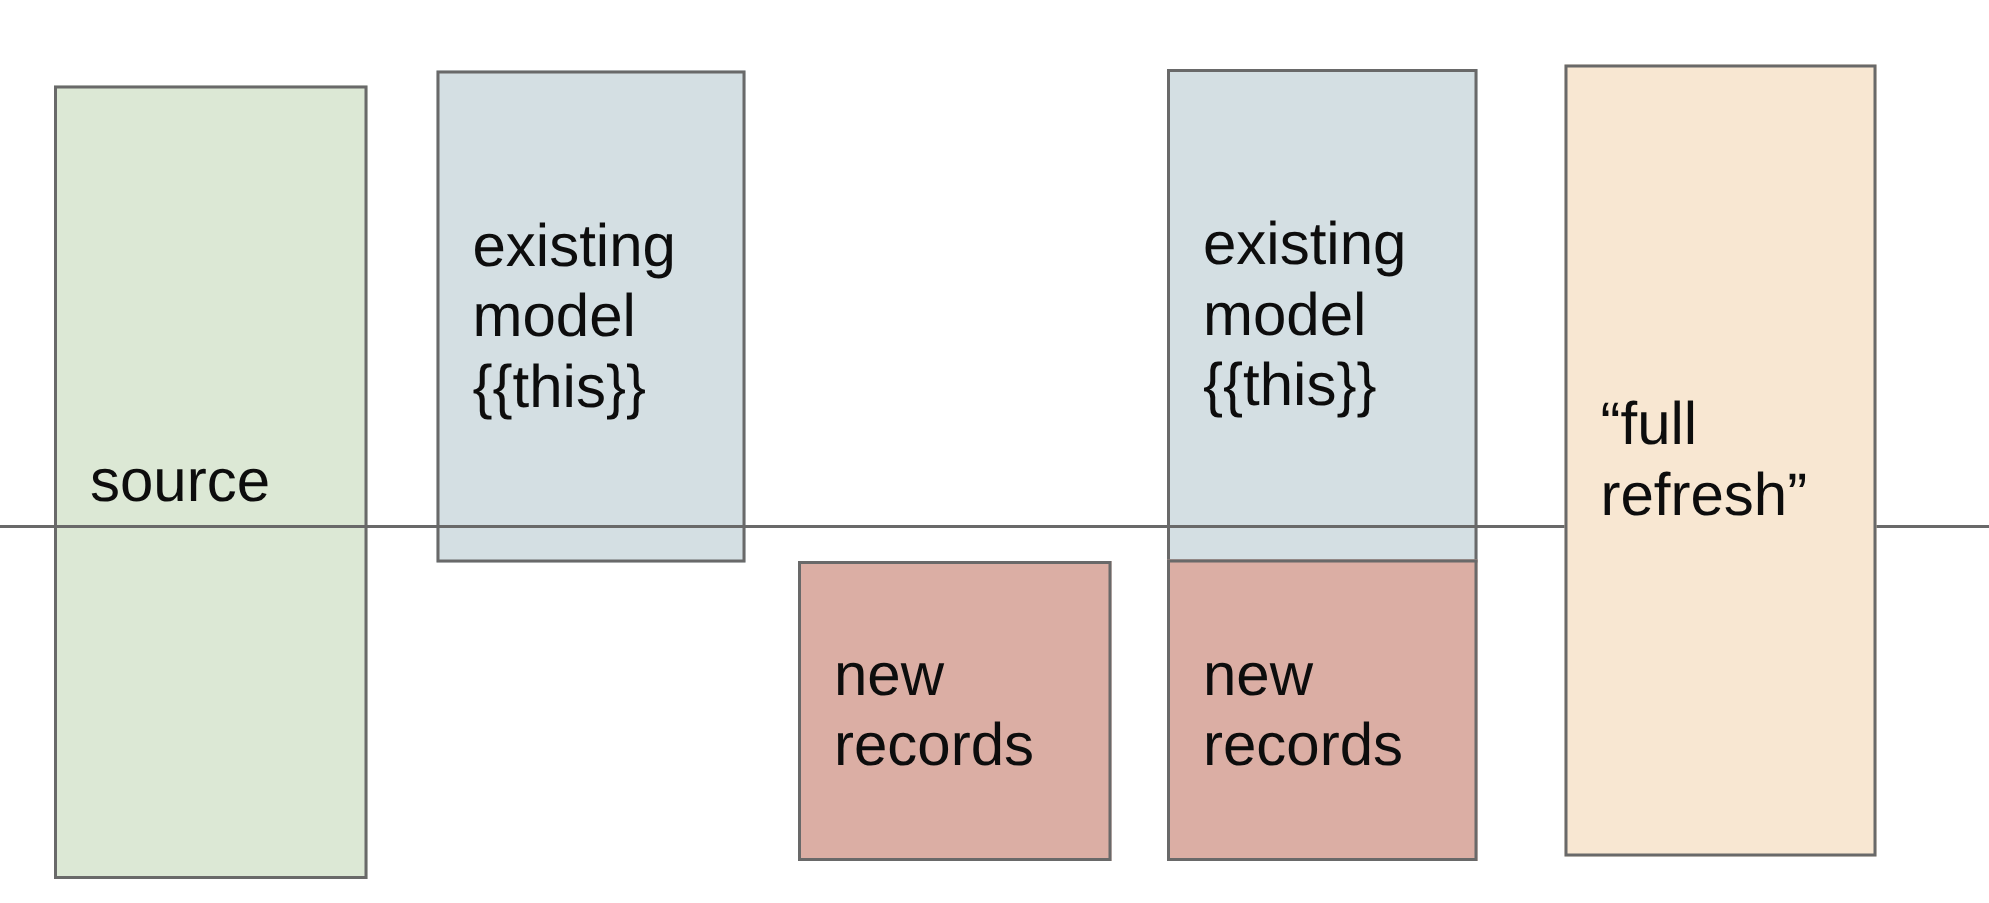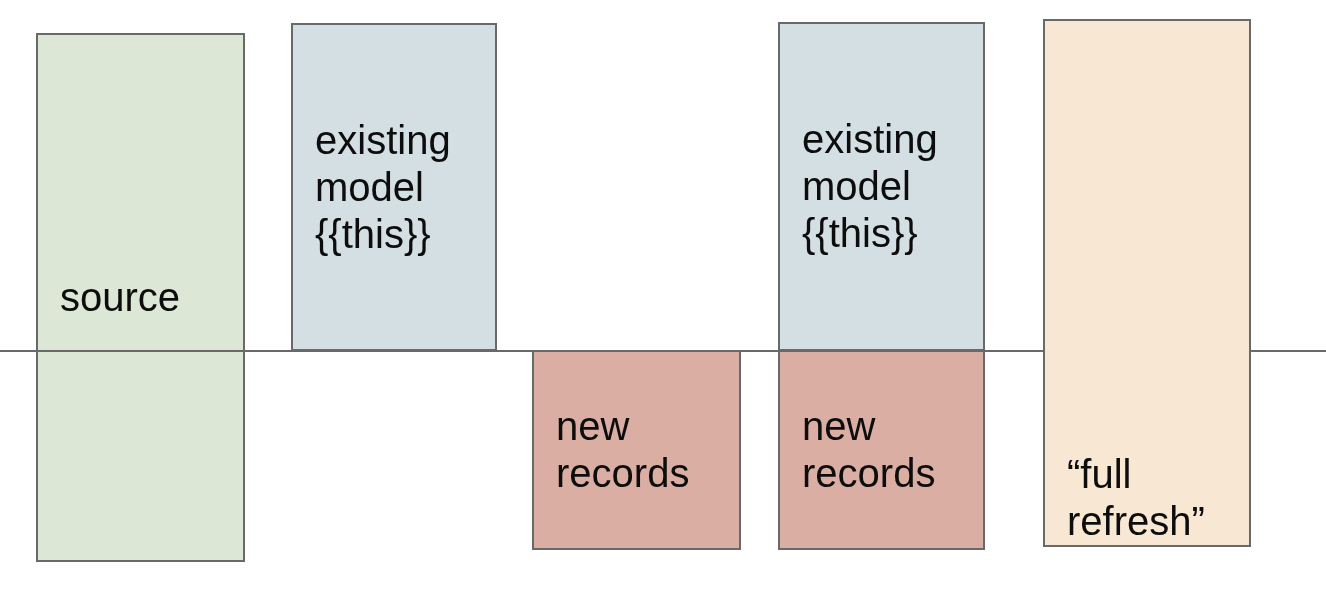--- a/index.html
+++ b/index.html
@@ -30,20 +30,21 @@
     box-sizing: border-box;
     border: 2px solid #696969;
     display: flex;
     flex-direction: column;
     justify-content: center;
     align-items: flex-start;
     padding: 0 14px 0 22px;
     font-size: 40px;
     line-height: 47px;
     letter-spacing: 0;
+    margin-top: 24px;
   }
   .box .label {
     white-space: normal;
     word-spacing: normal;
   }
   .box-source {
     left: 36px;  top: 33px;  width: 209px; height: 529px;
     background: #dce8d5;
     z-index: 1;
   }
@@ -64,21 +65,20 @@
   }
   .box-new-2 {
     left: 778px; top: 349px; width: 207px; height: 201px;
     background: #dbaea4;
     z-index: 1;
   }
   .box-full-refresh {
     left: 1043px; top: 19px; width: 208px; height: 528px;
     background: #f8e7d2;
     z-index: 3; 
-    justify-content: flex-end;
   }
 </style>
 </head>
 <body>
 
 <div class="canvas">
 
   <div class="hline"></div>
 
   <div class="box box-source">

